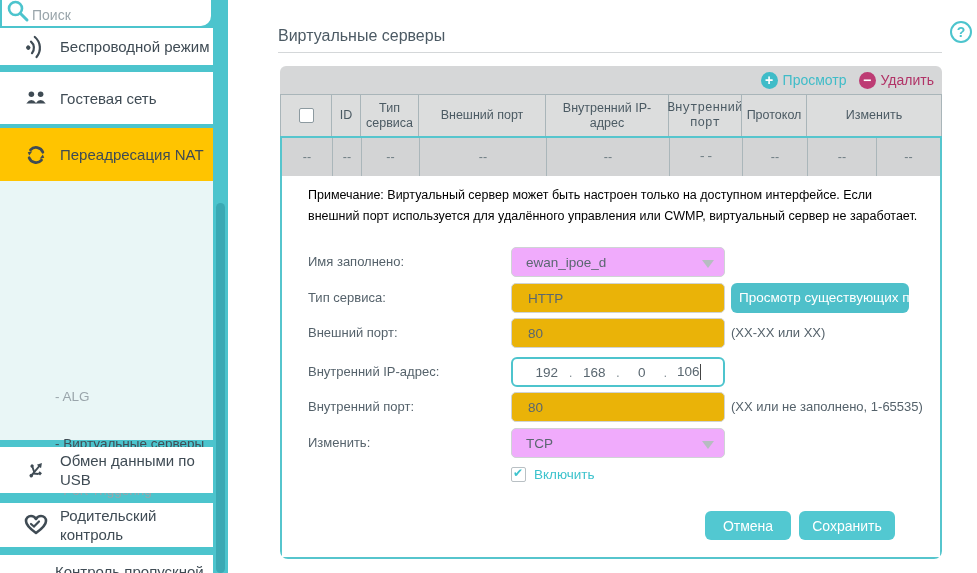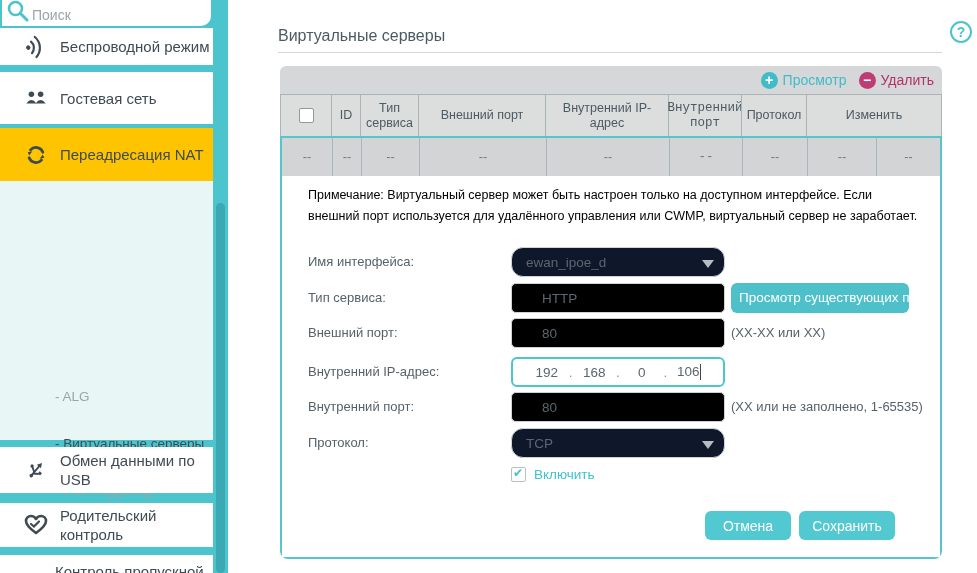--- a/index.html
+++ b/index.html
@@ -60,23 +60,23 @@
   .c8{flex:1;}
 
   .panel { position:relative; width:658px; height:381px; background:#fff; }
   .note { position:absolute; left:26px; top:9px; width:616px; font-size:12.5px; color:#000000; line-height:21px; }
 
   .frow { position:absolute; left:26px; height:30px; width:630px; }
   .flabel { position:absolute; left:0; top:0; line-height:30px; font-size:13px; color:#55626b; }
   .fhint  { position:absolute; left:423px; top:0; line-height:30px; font-size:13px; color:#55626b; white-space:nowrap; }
 
   .tinput { position:absolute; left:203px; top:0; width:214px; height:30px; border:1px solid #cfd3d5; border-radius:5px;
-            padding-left:30px; font-family:"Liberation Sans",sans-serif; font-size:13.5px; color:#5a6770; outline:none; background:#000000; }
-  .tselect { position:absolute; left:203px; top:0; width:214px; height:30px; border:1px solid #cfd3d5; border-radius:12px;
-             background:#0f172a; cursor:pointer; display:flex; align-items:center; padding-left:14px;
+            padding-left:16px; font-family:"Liberation Sans",sans-serif; font-size:13.5px; color:#5a6770; outline:none; background:#eab308; }
+  .tselect { position:absolute; left:203px; top:0; width:214px; height:30px; border:1px solid #cfd3d5; border-radius:5px;
+             background:#f0abfc; cursor:pointer; display:flex; align-items:center; padding-left:14px;
              font-size:13.5px; color:#5a6770; }
   .tselect .arrow { position:absolute; right:10px; top:12px; width:0; height:0;
                     border-left:6px solid transparent; border-right:6px solid transparent; border-top:8px solid #b6bcc0; }
 
   .ip-input { position:absolute; left:203px; top:0; width:214px; height:30px; border:2px solid #4ec4cd; border-radius:6px;
               background:#fff; display:flex; align-items:center; padding:0 12px; font-size:13.5px; color:#5a6770; }
   .ip-input .oct { flex:1; text-align:center; }
   .ip-input .dot { flex:none; color:#8a959b; }
   .ip-cursor { display:inline-block; width:1px; height:16px; background:#444; vertical-align:middle; margin-left:1px; }
 
@@ -222,21 +222,21 @@
         <div class="td c5">--</div>
         <div class="td c6">--</div>
         <div class="td c7">--</div>
         <div class="td c8">--</div>
       </div>
 
       <div class="panel">
         <div class="note">Примечание: Виртуальный сервер может быть настроен только на доступном интерфейсе. Если внешний порт используется для удалённого управления или CWMP, виртуальный сервер не заработает.</div>
 
         <div class="frow" style="top:71px;">
-          <span class="flabel">Имя интерфейса:</span>
+          <span class="flabel">Имя заполнено:</span>
           <div class="tselect">
             <span>ewan_ipoe_d</span>
             <span class="arrow"></span>
           </div>
         </div>
 
         <div class="frow" style="top:107px;">
           <span class="flabel">Тип сервиса:</span>
           <input class="tinput" value="HTTP" style="">
           <div class="view-btn">Просмотр существующих пр</div>
@@ -261,21 +261,21 @@
           </div>
         </div>
 
         <div class="frow" style="top:216px;">
           <span class="flabel">Внутренний порт:</span>
           <input class="tinput" value="80" style="">
           <span class="fhint">(XX или не заполнено, 1-65535)</span>
         </div>
 
         <div class="frow" style="top:252px;">
-          <span class="flabel">Протокол:</span>
+          <span class="flabel">Изменить:</span>
           <div class="tselect">
             <span>TCP</span>
             <span class="arrow"></span>
           </div>
         </div>
 
         <div class="chk-row">
           <span class="chk-box"></span>
           <span class="chk-label">Включить</span>
         </div>

